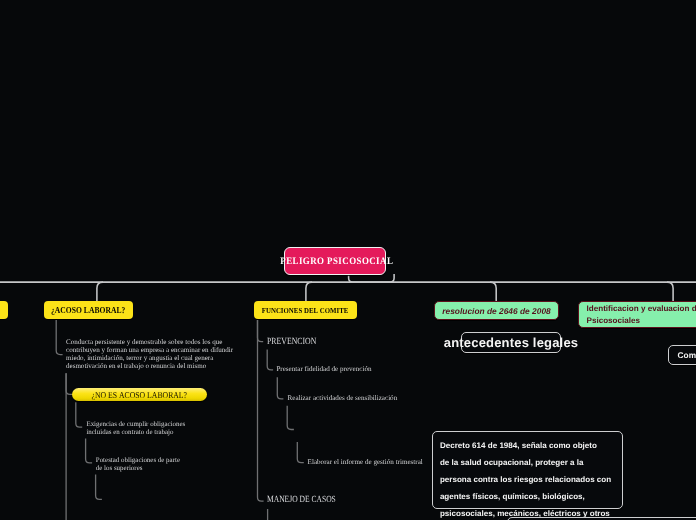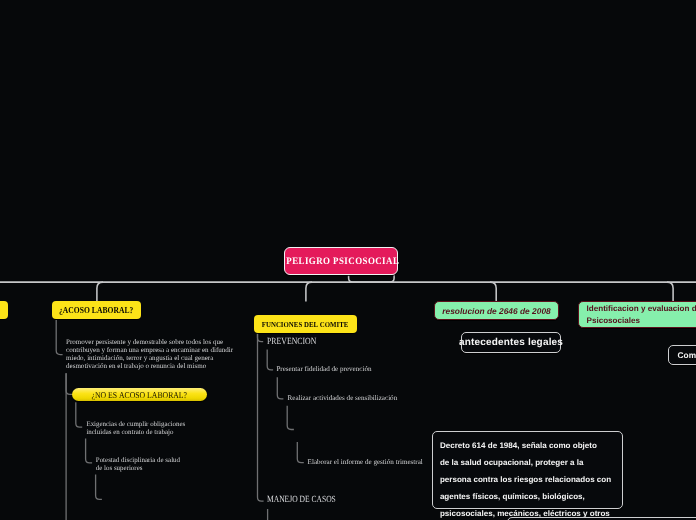--- a/index.html
+++ b/index.html
@@ -60,51 +60,51 @@
       <path d="M257.5 320 L257.5 337.7 Q257.5 341.6 261.4 341.6 L263.2 341.6"></path>
       <path d="M257.5 320 L257.5 497.2 Q257.5 501.1 261.4 501.1 L263.6 501.1"></path>
       <path d="M267.2 349.6 L267.2 365.9 Q267.2 369.8 271.1 369.8 L273.1 369.8"></path>
       <path d="M277.3 377.2 L277.3 395 Q277.3 398.9 281.2 398.9 L283.4 398.9"></path>
       <path d="M287.2 405.8 L287.2 425.6 Q287.2 429.5 291.1 429.5 L293.9 429.5"></path>
       <path d="M297.3 442.1 L297.3 458.7 Q297.3 462.6 301.2 462.6 L303.8 462.6"></path>
       <path d="M267.6 509 L267.6 520"></path>
     </g>
   </svg>
 
-  <div class="node central" style="left:284px;top:247px;width:114px;height:28px;font-size:9.9px;letter-spacing:.5px;padding-left:4px;">
+  <div class="node central" style="left:284px;top:247px;width:102px;height:28px;font-size:9.9px;letter-spacing:.5px;padding-left:4px;">
     <span style="display:inline-block;transform:scaleX(0.9);">PELIGRO PSICOSOCIAL</span>
   </div>
 
   <div class="node ybox" style="left:-8px;top:301px;width:16px;height:18px;font-size:8px;"></div>
 
-  <div class="node ybox" style="left:52px;top:301px;width:89px;height:18px;font-size:9.2px;letter-spacing:.05px;">
+  <div class="node ybox" style="left:44px;top:301px;width:89px;height:18px;font-size:9.2px;letter-spacing:.05px;">
     <span style="display:inline-block;transform:scaleX(0.825);">¿ACOSO LABORAL?</span>
   </div>
 
-  <div class="node ybox" style="left:253.5px;top:301px;width:103.5px;height:18px;font-size:7.6px;letter-spacing:.02px;margin-top:14px;">
+  <div class="node ybox" style="left:253.5px;top:301px;width:103.5px;height:18px;font-size:7.6px;letter-spacing:.02px;">
     <span style="display:inline-block;transform:scaleX(0.9);">FUNCIONES DEL COMITE</span>
   </div>
 
   <div class="node pill" style="left:72px;top:388px;width:135px;height:13px;">
     <span style="display:inline-block;white-space:nowrap;transform:scaleX(0.865);">¿NO ES ACOSO LABORAL?</span>
   </div>
 
   <div class="tx" style="left:66px;top:338.2px;font-size:7.05px;line-height:8.03px;">
-    <span>Promover persistente y demostrable sobre todos los que
+    <span>Conducta persistente y demostrable sobre todos los que
 contribuyen y forman una empresa a encaminar en difundir
 miedo, intimidación, terror y angustia el cual genera
 desmotivación en el trabajo o renuncia del mismo</span>
   </div>
 
   <div class="tx" style="left:86.4px;top:421.4px;font-size:6.95px;line-height:7.9px;">
     <span>Exigencias de cumplir obligaciones
 incluidas en contrato de trabajo</span>
   </div>
   <div class="tx" style="left:95.8px;top:456.9px;font-size:6.95px;line-height:7.9px;">
-    <span>Potestad disciplinaria de salud
+    <span>Potestad obligaciones de parte
 de los superiores</span>
   </div>
 
   <div class="tx" style="left:267.0px;top:337.8px;font-size:9.45px;line-height:8.8px;color:#dcdde0;transform:scaleX(0.825);transform-origin:0 0;">
     <span>PREVENCION</span>
   </div>
   <div class="tx" style="left:276.4px;top:365.7px;font-size:7.1px;line-height:7.9px;">
     <span>Presentar fidelidad de prevención</span>
   </div>
   <div class="tx" style="left:287.5px;top:394.7px;font-size:7.1px;line-height:7.9px;">
@@ -119,21 +119,21 @@
 
   <div class="node pinkbox ital" style="left:434px;top:301px;width:125px;height:19px;font-size:8.4px;display:flex;align-items:center;justify-content:center;">
     <span>resolucion de 2646 de 2008</span>
   </div>
 
   <div class="node pinkbox" style="left:577.5px;top:301px;width:170px;height:27px;font-size:8.1px;padding:0 8px;line-height:11.6px;display:flex;align-items:center;">
     <span>Identificacion y evaluacion de los Factores
 Psicosociales</span>
   </div>
 
-  <div class="node wbox" style="left:461px;top:331.5px;width:100px;height:21px;font-size:10px;display:flex;align-items:center;justify-content:center;letter-spacing:.18px;">
+  <div class="node wbox" style="left:461px;top:331.5px;width:100px;height:21px;font-size:13px;display:flex;align-items:center;justify-content:center;letter-spacing:.18px;">
     <span>antecedentes legales</span>
   </div>
 
   <div class="node wbox" style="left:668.2px;top:344.9px;width:60px;height:19.9px;font-size:8.3px;display:flex;align-items:center;padding-left:8.2px;letter-spacing:.1px;">
     <span>Comp</span>
   </div>
 
 
   <div class="node wbox" style="left:431.5px;top:430.5px;width:191px;height:78.5px;font-size:8.05px;line-height:17px;padding:5.2px 6px 0 7.4px;display:flex;align-items:flex-start;">
     <span>Decreto 614 de 1984, señala como objeto

